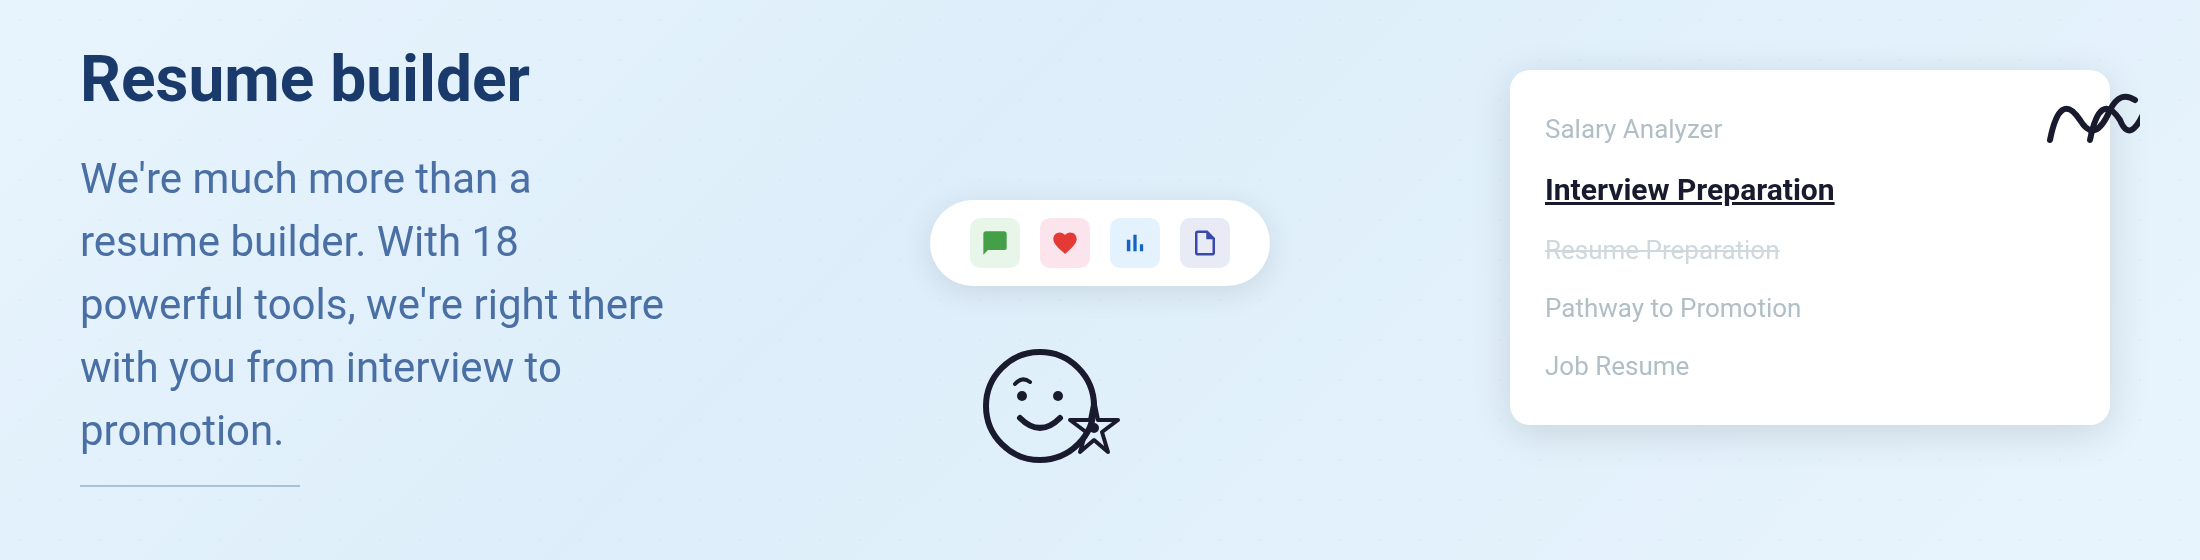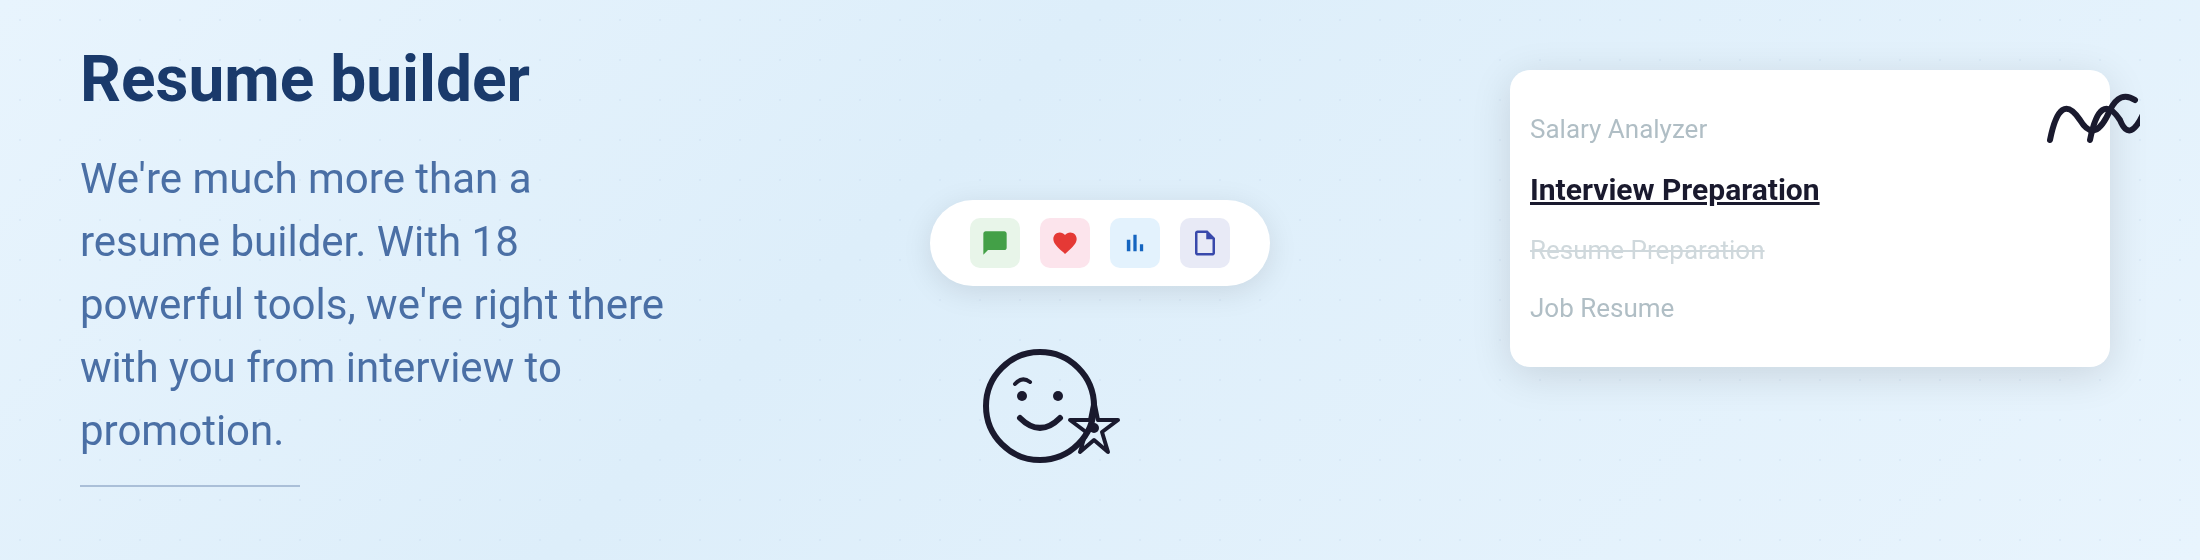--- a/index.html
+++ b/index.html
@@ -83,21 +83,21 @@
 
     
     .dropdown-card {
       position: absolute;
       top: 20px;
       right: 40px;
       width: 600px;
       background: white;
       border-radius: 20px;
       box-shadow: 0 8px 40px rgba(0,0,0,0.12);
-      padding: 30px 20px;
+      padding: 30px 35px;
       z-index: 10;
     }
 
     .dropdown-item {
       padding: 14px 0;
       font-size: 26px;
       color: #b0bec5;
       cursor: pointer;
       transition: color 0.2s;
     }
@@ -247,20 +247,21 @@
         <svg width="30" height="30" viewBox="0 0 24 24" fill="#3949ab">
           <path d="M14 2H6c-1.1 0-2 .9-2 2v16c0 1.1.9 2 2 2h12c1.1 0 2-.9 2-2V8l-6-6zm4 18H6V4h7v5h5v11z"></path>
         </svg>
       </div>
     </div>
 
     <div class="dropdown-card">
       <div class="dropdown-item">Salary Analyzer</div>
       <div class="dropdown-item active">Interview Preparation</div>
       <div class="dropdown-item dimmed">Resume Preparation</div>
+      <div class="dropdown-item">Pathway to Promotion</div>
       <div class="dropdown-item">Job Resume</div>
     </div>
 
     <div class="smiley-container">
       <svg class="smiley-circle" viewBox="0 0 120 120" fill="none" xmlns="http://www.w3.org/2000/svg">
         <circle cx="60" cy="60" r="54" stroke="#1a1a2e" stroke-width="6" fill="none"></circle>
         <circle cx="42" cy="50" r="5" fill="#1a1a2e"></circle>
         <circle cx="78" cy="50" r="5" fill="#1a1a2e"></circle>
         <path d="M40 72 Q60 92 80 72" stroke="#1a1a2e" stroke-width="6" stroke-linecap="round" fill="none"></path>
         <path d="M35 38 Q42 30 50 36" stroke="#1a1a2e" stroke-width="4" stroke-linecap="round" fill="none"></path>

